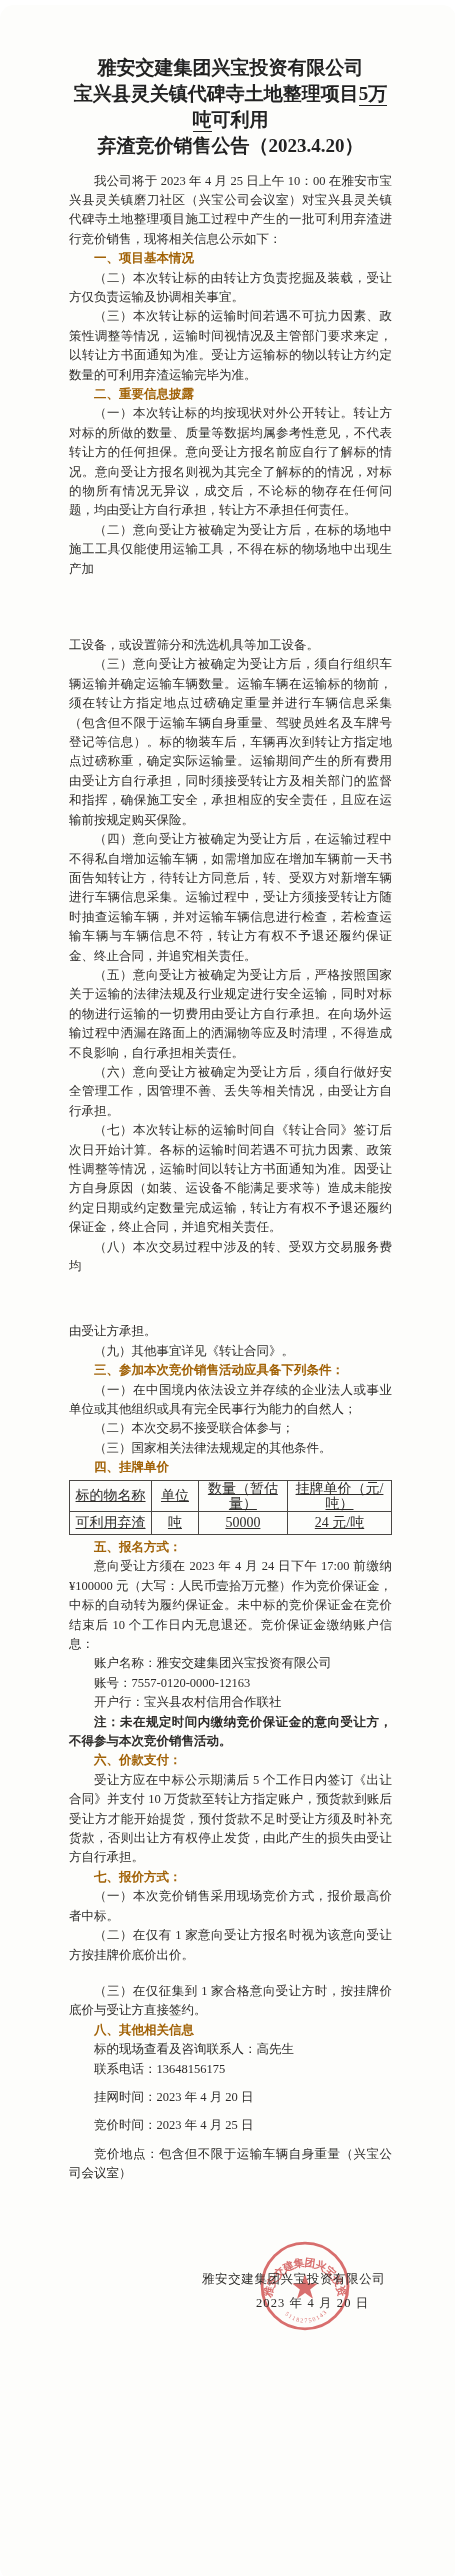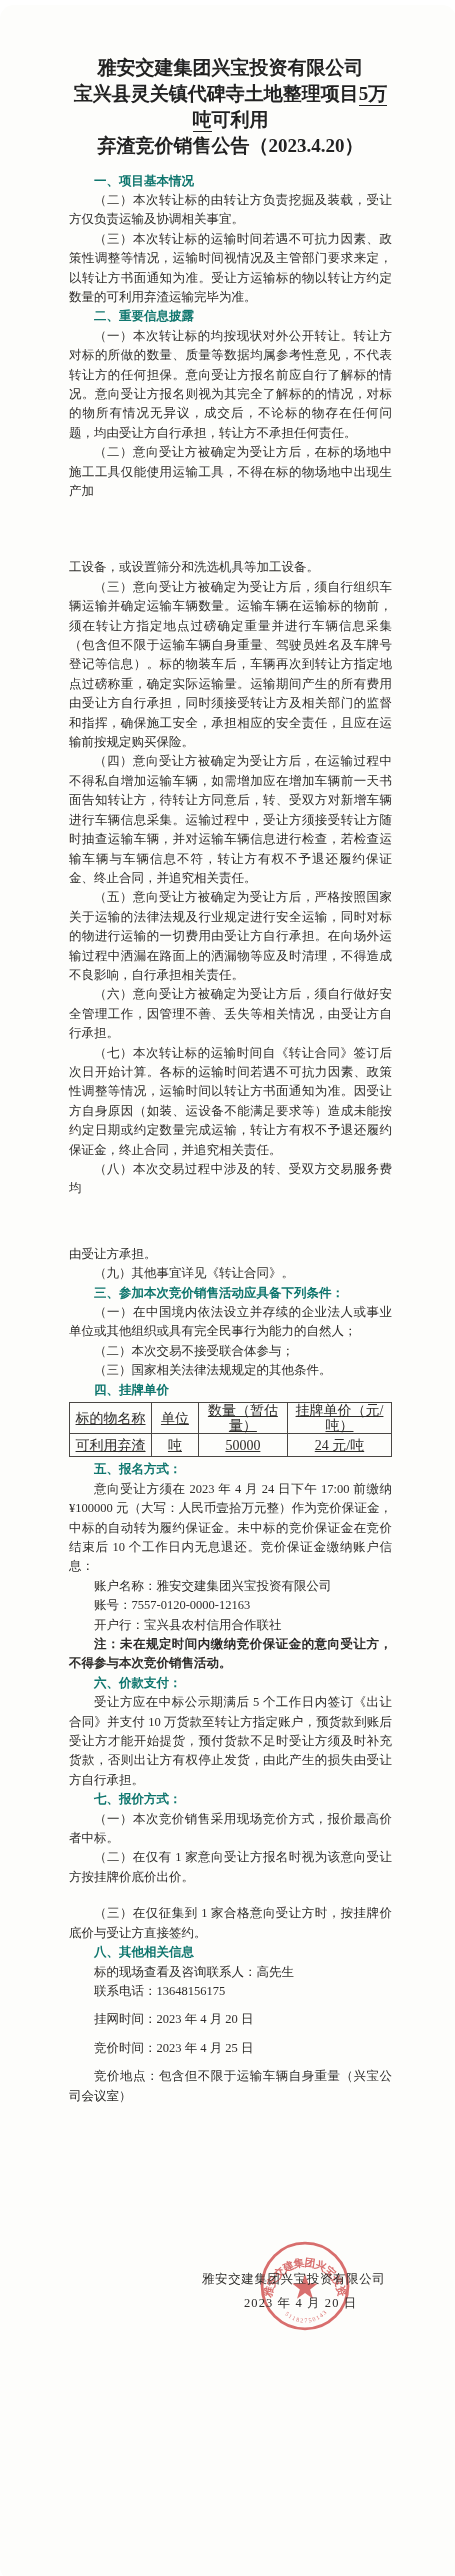--- a/index.html
+++ b/index.html
@@ -25,21 +25,21 @@
     font-weight:700;
     font-size:19px;
     line-height:26px;
     color:#222;
     margin:0 0 12.5px 0;
   }
   .doc-title .tline{display:block;}
   .u{border-bottom:1.7px solid #222;padding-bottom:0.6px;}
   .p{margin:0;text-indent:2em;}
   .p-cont{margin:0;text-indent:0;}
-  .h{margin:0;font-weight:700;text-indent:2em;color:#0f766e;}
+  .h{margin:0;font-weight:700;text-indent:2em;color:#a16207;}
   .b{font-weight:700;}
   .gap{width:100%;}
   .gap1{height:57px;}
   .gap2{height:46px;}
   .gap3{height:17px;}
   table.subject{
     width:100%;
     border-collapse:collapse;
     margin:2.3px 0 3.4px 0;
     font-size:14px;
@@ -60,21 +60,21 @@
     left:0;top:3905;
     top:2224px;
     width:456px;height:148px;
   }
   .sig-company{
     position:absolute;left:202px;top:42px;
     font-size:12.5px;line-height:17px;color:#2e2c2a;z-index:2;
     letter-spacing:0.6px;
   }
   .sig-date{
-    position:absolute;left:244px;top:66px;
+    position:absolute;left:256px;top:66px;
     font-size:12.5px;line-height:17px;color:#2e2c2a;z-index:2;
     letter-spacing:1.1px;
   }
   .seal{
     position:absolute;left:257px;top:9px;
     width:96px;height:96px;
     z-index:1;
     opacity:0.85;
     mix-blend-mode:multiply;
   }
@@ -84,20 +84,21 @@
 
 <div class="page">
   <div class="content">
 
     <h1 class="doc-title">
       <span class="tline">雅安交建集团兴宝投资有限公司</span>
       <span class="tline"><span>宝兴县灵关镇代碑寺土地整理项目</span><span class="u">5万吨</span><span>可利用</span></span>
       <span class="tline">弃渣竞价销售公告（2023.4.20）</span>
     </h1>
 
+    <p class="p">我公司将于 2023 年 4 月 25 日上午 10：00 在雅安市宝兴县灵关镇磨刀社区（兴宝公司会议室）对宝兴县灵关镇代碑寺土地整理项目施工过程中产生的一批可利用弃渣进行竞价销售，现将相关信息公示如下：</p>
 
     <p class="h">一、项目基本情况</p>
     <p class="p">（二）本次转让标的由转让方负责挖掘及装载，受让方仅负责运输及协调相关事宜。</p>
     <p class="p">（三）本次转让标的运输时间若遇不可抗力因素、政策性调整等情况，运输时间视情况及主管部门要求来定，以转让方书面通知为准。受让方运输标的物以转让方约定数量的可利用弃渣运输完毕为准。</p>
 
     <p class="h">二、重要信息披露</p>
     <p class="p">（一）本次转让标的均按现状对外公开转让。转让方对标的所做的数量、质量等数据均属参考性意见，不代表转让方的任何担保。意向受让方报名前应自行了解标的情况。意向受让方报名则视为其完全了解标的的情况，对标的物所有情况无异议，成交后，不论标的物存在任何问题，均由受让方自行承担，转让方不承担任何责任。</p>
     <p class="p">（二）意向受让方被确定为受让方后，在标的场地中施工工具仅能使用运输工具，不得在标的物场地中出现生产加</p>
 
     <div class="gap gap1"></div>

